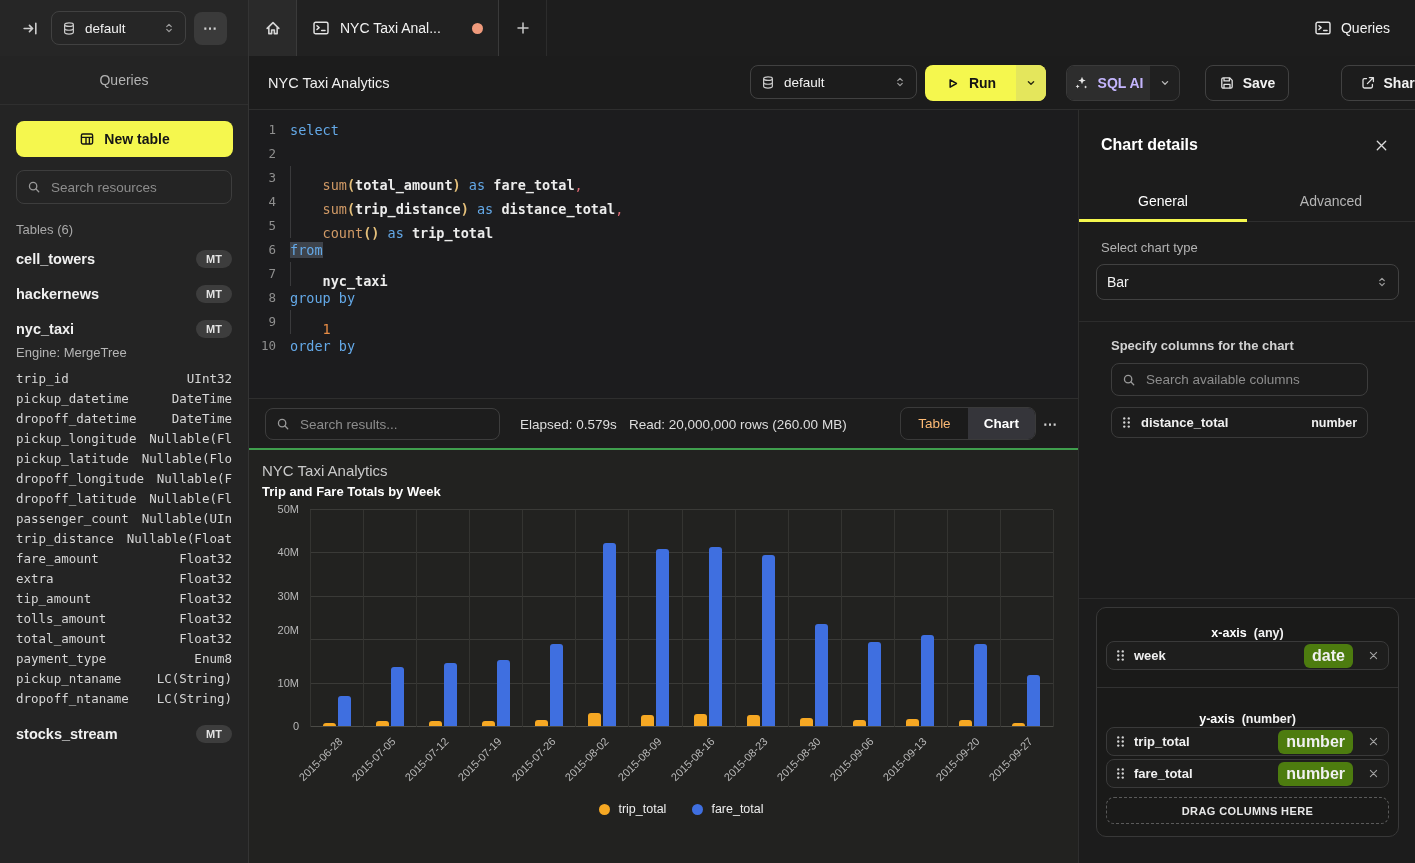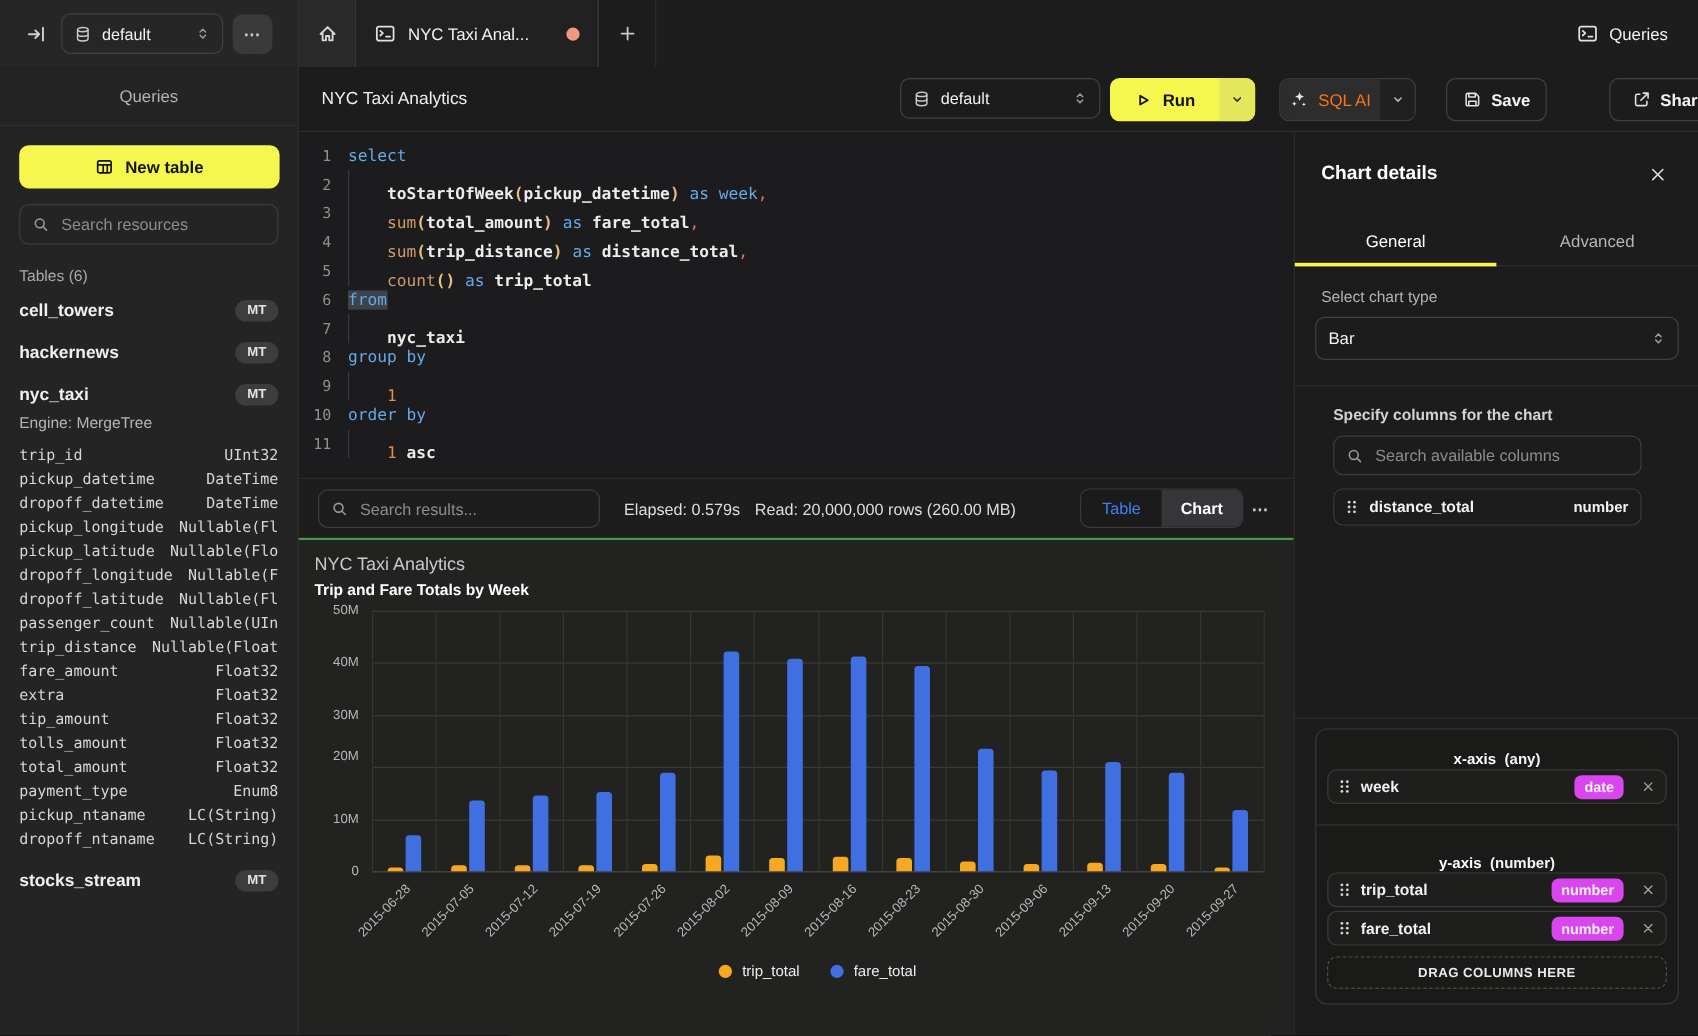--- a/index.html
+++ b/index.html
@@ -59,21 +59,21 @@
   .mh-title{position:absolute;left:19px;top:0;height:54px;display:flex;align-items:center;font-size:14.5px;color:#efefef;}
   .mh-select{position:absolute;left:501px;top:9px;width:167px;}
   .btn-run{position:absolute;left:676px;top:9px;width:121px;height:36px;border:none;padding:0;border-radius:8px;
            overflow:hidden;display:flex;cursor:pointer;background:#f5f74e;}
   .btn-run .run-main{flex:1;display:flex;align-items:center;justify-content:center;gap:9px;
                      color:#141414;font-size:14px;font-weight:bold;}
   .btn-run .run-chev{width:30px;background:#e4e65c;display:flex;align-items:center;justify-content:center;}
   .btn-sqlai{position:absolute;left:817px;top:9px;width:114px;height:36px;border:1px solid #3a3a3a;border-radius:8px;
              overflow:hidden;display:flex;padding:0;background:#202020;cursor:pointer;}
   .btn-sqlai .ai-main{flex:1;background:#2d2d2d;display:flex;align-items:center;justify-content:center;gap:8px;
-                      color:#f97316;font-size:14px;font-weight:400;}
+                      color:#c4b5fd;font-size:14px;font-weight:700;}
   .btn-sqlai .ai-chev{width:29px;display:flex;align-items:center;justify-content:center;}
   .btn-ghost{position:absolute;top:9px;height:36px;border:1px solid #414141;border-radius:8px;background:transparent;
              display:flex;align-items:center;justify-content:center;gap:8px;color:#f2f2f2;font-size:14px;font-weight:600;cursor:pointer;}
   .btn-save{left:956px;width:84px;}
   .btn-share{left:1092px;width:100px;}
 
   
   .main{position:absolute;left:249px;top:110px;width:829px;height:753px;}
   .editor{position:relative;height:288px;background:#1c1c1e;padding-top:8px;overflow:hidden;}
   .code-line{display:flex;height:24px;line-height:24px;font-family:"DejaVu Sans Mono",monospace;font-size:13.5px;}
@@ -88,21 +88,21 @@
   .tok-n{color:#e78c45;}
   .tok-t{color:#dcdcdc;}
 
   .results-toolbar{position:relative;height:50px;background:#1d1d1d;border-top:1px solid #2e2e2e;}
   .rt-search{position:absolute;left:16px;top:9px;width:235px;height:32px;}
   .rt-stat{position:absolute;top:0;height:50px;display:flex;align-items:center;font-size:13.5px;color:#dedede;}
   .rt-elapsed{left:271px;}
   .rt-read{left:380px;}
   .segmented{position:absolute;left:651px;top:8px;width:136px;height:33px;border:1px solid #3a3a3a;border-radius:8px;
              background:#1b1b1b;display:flex;overflow:hidden;}
-  .seg{flex:1;display:flex;align-items:center;justify-content:center;font-size:13.5px;color:#3b82f6;cursor:pointer;}
+  .seg{flex:1;display:flex;align-items:center;justify-content:center;font-size:13.5px;color:#fdba74;cursor:pointer;}
   .seg.active{background:#35353a;color:#fff;font-weight:bold;}
   .rt-dots{position:absolute;left:794px;top:0;height:50px;display:flex;align-items:center;color:#cfcfcf;
            font-weight:bold;letter-spacing:1px;cursor:pointer;font-size:14px;}
 
   .green-line{height:2px;background:#3f9e4d;}
 
   
   .chart-panel{position:relative;height:413px;background:#222220;}
   .ct-title{position:absolute;left:13px;top:12px;font-size:15px;color:#c9c9c9;}
   .ct-sub{position:absolute;left:13px;top:34px;font-size:13px;font-weight:bold;color:#ffffff;}
@@ -138,21 +138,21 @@
   .avail-name{font-size:13px;font-weight:bold;color:#f0f0f0;}
   .avail-type{margin-left:auto;font-size:12.5px;font-weight:bold;color:#f0f0f0;}
   .cd-div2{position:absolute;left:0;right:0;top:488px;border-top:1px solid #2c2c2c;}
   .axis-box{position:absolute;left:17px;top:497px;width:303px;height:230px;border:1px solid #383838;border-radius:10px;background:#1a1a19;}
   .axis-head{height:30px;margin-top:2px;display:flex;align-items:flex-end;justify-content:center;gap:7px;
              font-size:12.5px;font-weight:bold;color:#fff;}
   .axis-hint{font-weight:bold;color:#f2f2f2;}
   .axis-row{margin:1px 9px 3px;height:29px;border:1px solid #3a3a3a;border-radius:8px;background:#1e1e1d;
             display:flex;align-items:center;padding:0 9px;gap:9px;cursor:grab;}
   .axis-name{font-size:13px;font-weight:bold;color:#f0f0f0;}
-  .type-badge{margin-left:auto;background:#d946ef;border-radius:6px;padding:3px 8px;font-size:12px;font-weight:bold;color:#f0f0f0;}
+  .type-badge{margin-left:auto;background:#4d7c0f;border-radius:6px;padding:3px 8px;font-size:16px;font-weight:bold;color:#f0f0f0;}
   .chip-close{margin-left:6px;cursor:pointer;display:flex;align-items:center;}
   .axis-div{border-top:1px solid #323232;margin-top:17px;}
   .yaxis-head{margin-top:8px;}
   .drop-zone{margin:9px 9px 0;height:27px;border:1.5px dashed #5a5a5a;border-radius:8px;display:flex;
              align-items:center;justify-content:center;font-size:11px;font-weight:bold;letter-spacing:.4px;color:#e8e8e8;}
 </style>
 </head>
 <body>
 
 <div class="app">
@@ -401,21 +401,20 @@
 
   <div class="main">
     <div class="editor">
       <div id="editor-lines">
           <div class="code-line">
             <span class="ln">1</span>
             <span><span class="tok-k">select</span></span>
           </div>
           <div class="code-line">
             <span class="ln">2</span>
-            <span><span class="ind"></span><span class="tok-i">toStartOfWeek</span><span class="tok-p">(</span><span class="tok-i">pickup_datetime</span><span class="tok-p">)</span><span class="tok-t"> </span><span class="tok-k">as</span><span class="tok-t"> </span><span class="tok-k">week</span><span class="tok-c">,</span></span>
           </div>
           <div class="code-line">
             <span class="ln">3</span>
             <span><span class="ind"></span><span class="tok-f">sum</span><span class="tok-p">(</span><span class="tok-i">total_amount</span><span class="tok-p">)</span><span class="tok-t"> </span><span class="tok-k">as</span><span class="tok-t"> </span><span class="tok-i">fare_total</span><span class="tok-c">,</span></span>
           </div>
           <div class="code-line">
             <span class="ln">4</span>
             <span><span class="ind"></span><span class="tok-f">sum</span><span class="tok-p">(</span><span class="tok-i">trip_distance</span><span class="tok-p">)</span><span class="tok-t"> </span><span class="tok-k">as</span><span class="tok-t"> </span><span class="tok-i">distance_total</span><span class="tok-c">,</span></span>
           </div>
           <div class="code-line">
@@ -434,24 +433,20 @@
             <span class="ln">8</span>
             <span><span class="tok-k">group by</span></span>
           </div>
           <div class="code-line">
             <span class="ln">9</span>
             <span><span class="ind"></span><span class="tok-n">1</span></span>
           </div>
           <div class="code-line">
             <span class="ln">10</span>
             <span><span class="tok-k">order by</span></span>
-          </div>
-          <div class="code-line">
-            <span class="ln">11</span>
-            <span><span class="ind"></span><span class="tok-n">1</span><span class="tok-t"> </span><span class="tok-i">asc</span></span>
           </div>
         </div>
     </div>
 
     <div class="results-toolbar">
       <div class="search-box rt-search">
         <span>
           <svg width="14" height="14" viewBox="0 0 16 16" fill="none" stroke="#9a9a9a" stroke-width="1.5" stroke-linecap="round">
               <circle cx="7" cy="7" r="4.2"></circle>
               <path d="M10.3 10.3 13.4 13.4"></path>

